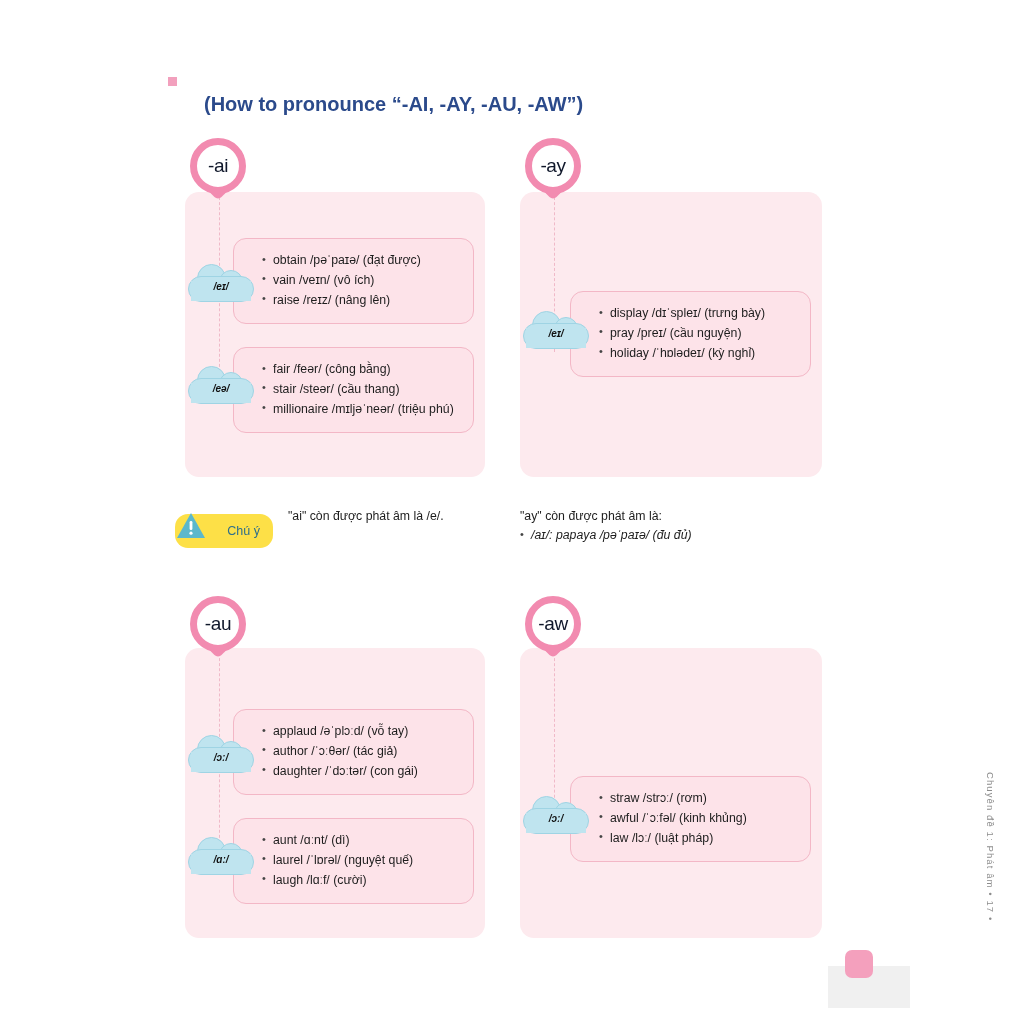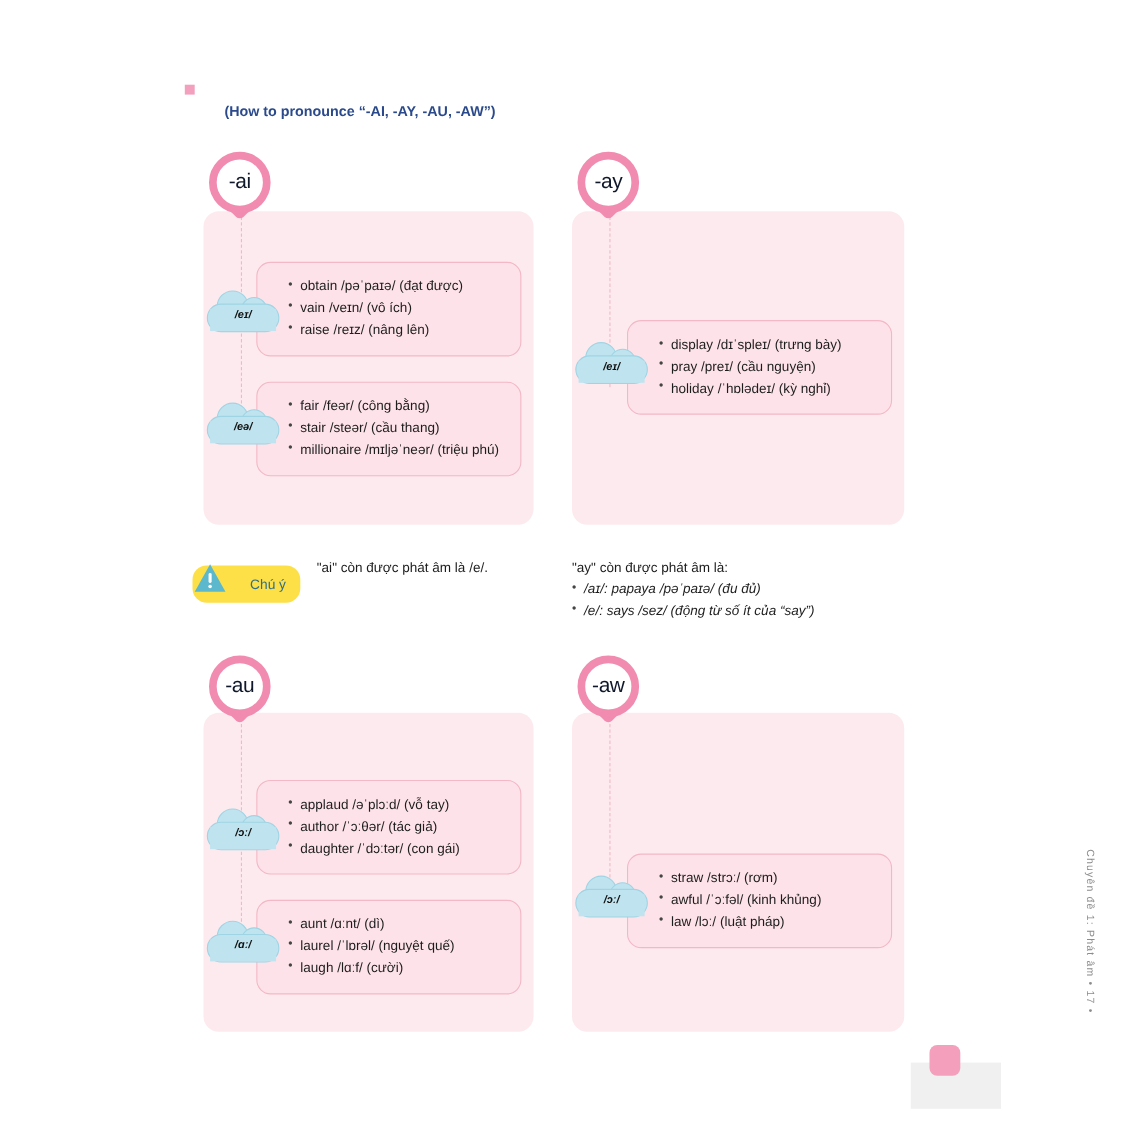--- a/index.html
+++ b/index.html
@@ -37,21 +37,21 @@
   .heading-title {
     font-size: 14.4px;
     font-weight: bold;
     color: #2b4a8b;
     letter-spacing: -0.1px;
     line-height: 1.25;
   }
   .heading-sub {
     margin-left: 36px;
     margin-top: 7px;
-    font-size: 13px;
+    font-size: 20px;
     font-weight: bold;
     color: #2b4a8b;
   }
 
   
   .panel {
     position: absolute;
     background: #fdeaee;
     border-radius: 14px;
   }
@@ -461,19 +461,18 @@
   <circle cx="15" cy="22.2" r="1.6" fill="#ffffff"></circle>
 </svg>
 
 <div class="note-body-left">
   <div class="note-head">"ai" còn được phát âm là /e/.</div>
 </div>
 <div class="note-body-right">
   <div class="note-head">"ay" còn được phát âm là:</div>
   <ul>
       <li><span>/aɪ/: </span><span>pap<span class="u">ay</span>a</span><span> /pəˈpaɪə/</span><span> (đu đủ)</span></li>
-      <li><span>/e/: </span><span>s<span class="u">ay</span>s</span><span> /sez/</span><span> (động từ số ít của “say”)</span></li>
     </ul>
 </div>
 
 <div class="side-text">Chuyên đề 1: Phát âm  •  17  •</div>
 <div class="corner-square"></div>
 <div class="corner-rect"></div>
 
 </body></html>

